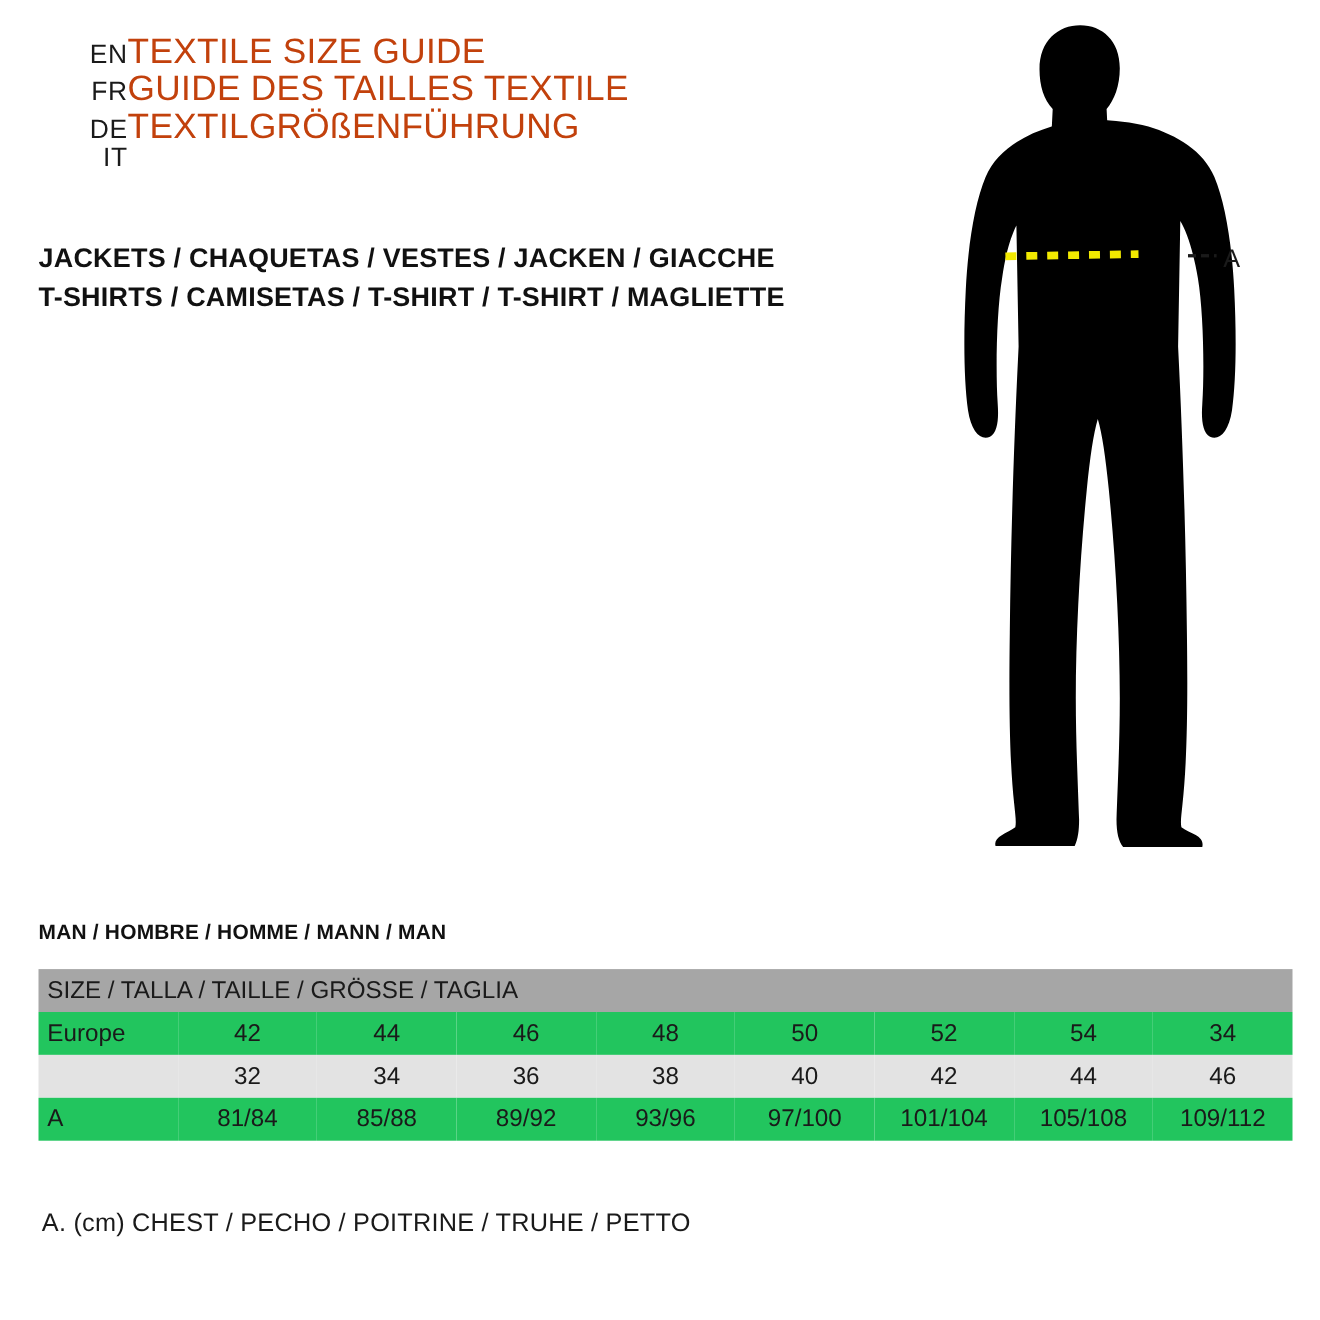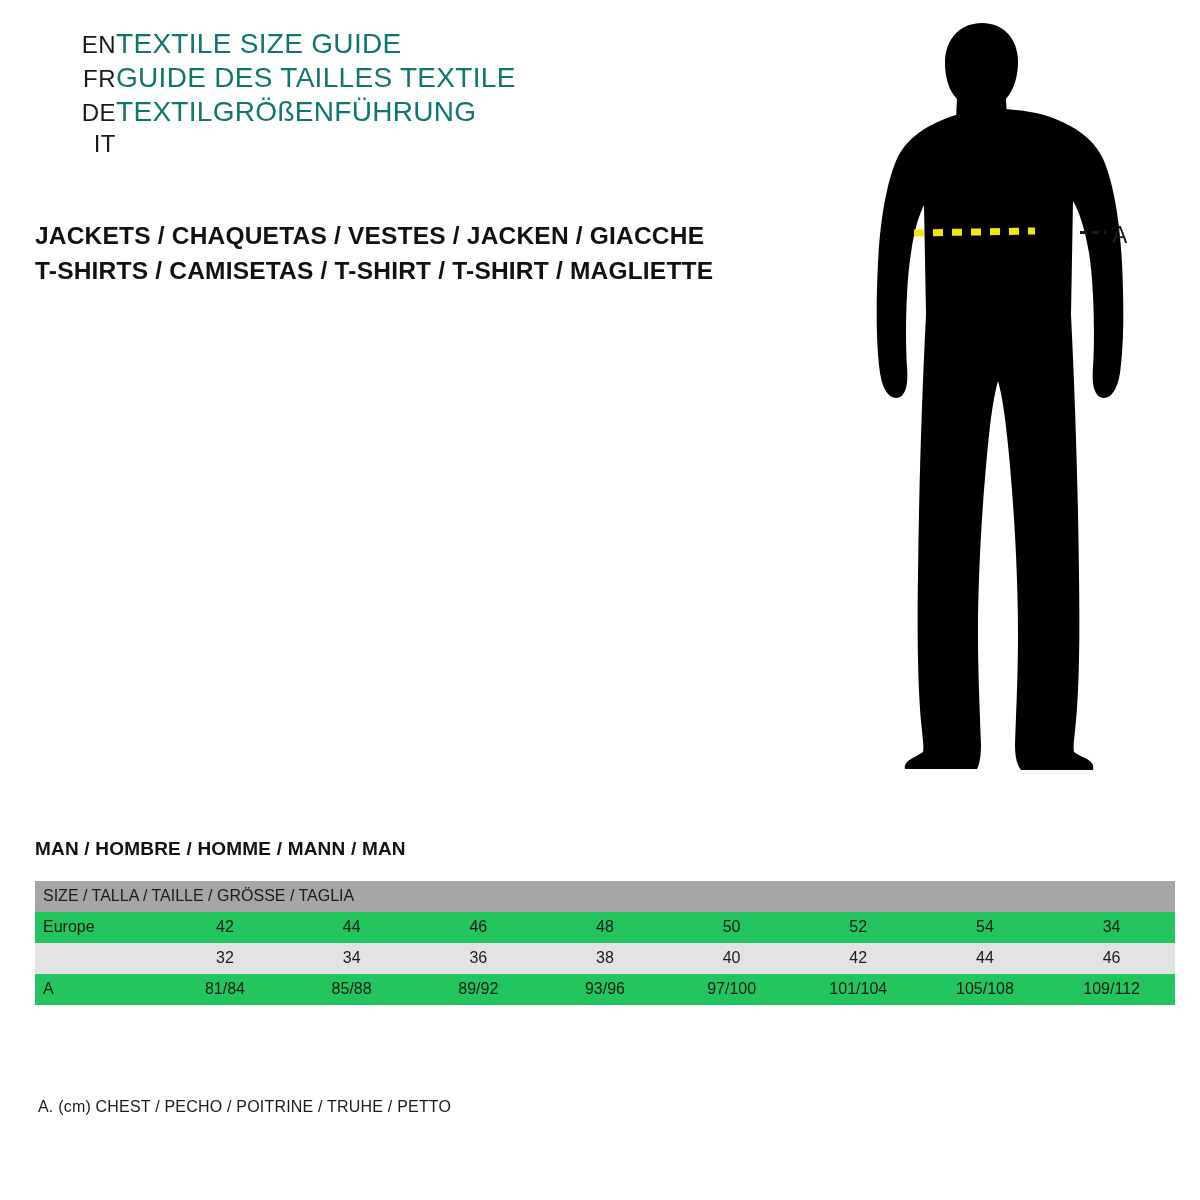--- a/index.html
+++ b/index.html
@@ -29,23 +29,23 @@
     height: 34px;
   }
   .lang-code {
     width: 78px;
     font-size: 24px;
     letter-spacing: 0.5px;
     color: #1a1a1a;
     text-align: right;
   }
   .lang-text {
-    font-size: 28px;
+    font-size: 32px;
     letter-spacing: 0.3px;
-    color: #0f766e;
+    color: #c2410c;
     white-space: nowrap;
   }
 
   .category-block {
     position: absolute;
     left: 35px;
     top: 218px;
     width: 760px;
   }
   .category-line {
@@ -96,21 +96,21 @@
     letter-spacing: 0.2px;
     color: #111;
     margin-bottom: 21px;
   }
   table.size-table {
     border-collapse: collapse;
     width: 1140px;
     table-layout: fixed;
   }
   table.size-table td, table.size-table th {
-    font-size: 16px;
+    font-size: 22px;
     font-weight: normal;
     color: #1a1a1a;
     padding: 6px 0 7px 0;
     text-align: center;
     border: none;
   }
   table.size-table .lbl {
     text-align: left;
     padding-left: 8px;
     width: 172px;
@@ -123,21 +123,21 @@
   .row-header td.lbl {
     text-align: left;
   }
   .row-light td { background: #22c55e; }
   .row-grey td { background: #e3e3e3; }
 
   .footnote {
     position: absolute;
     left: 38px;
     top: 1098px;
-    font-size: 16px;
+    font-size: 23px;
     color: #1a1a1a;
     letter-spacing: 0.2px;
   }
 </style>
 </head>
 <body>
 
 <div class="lang-block">
   <div class="lang-row">
     <span class="lang-code">EN</span>

